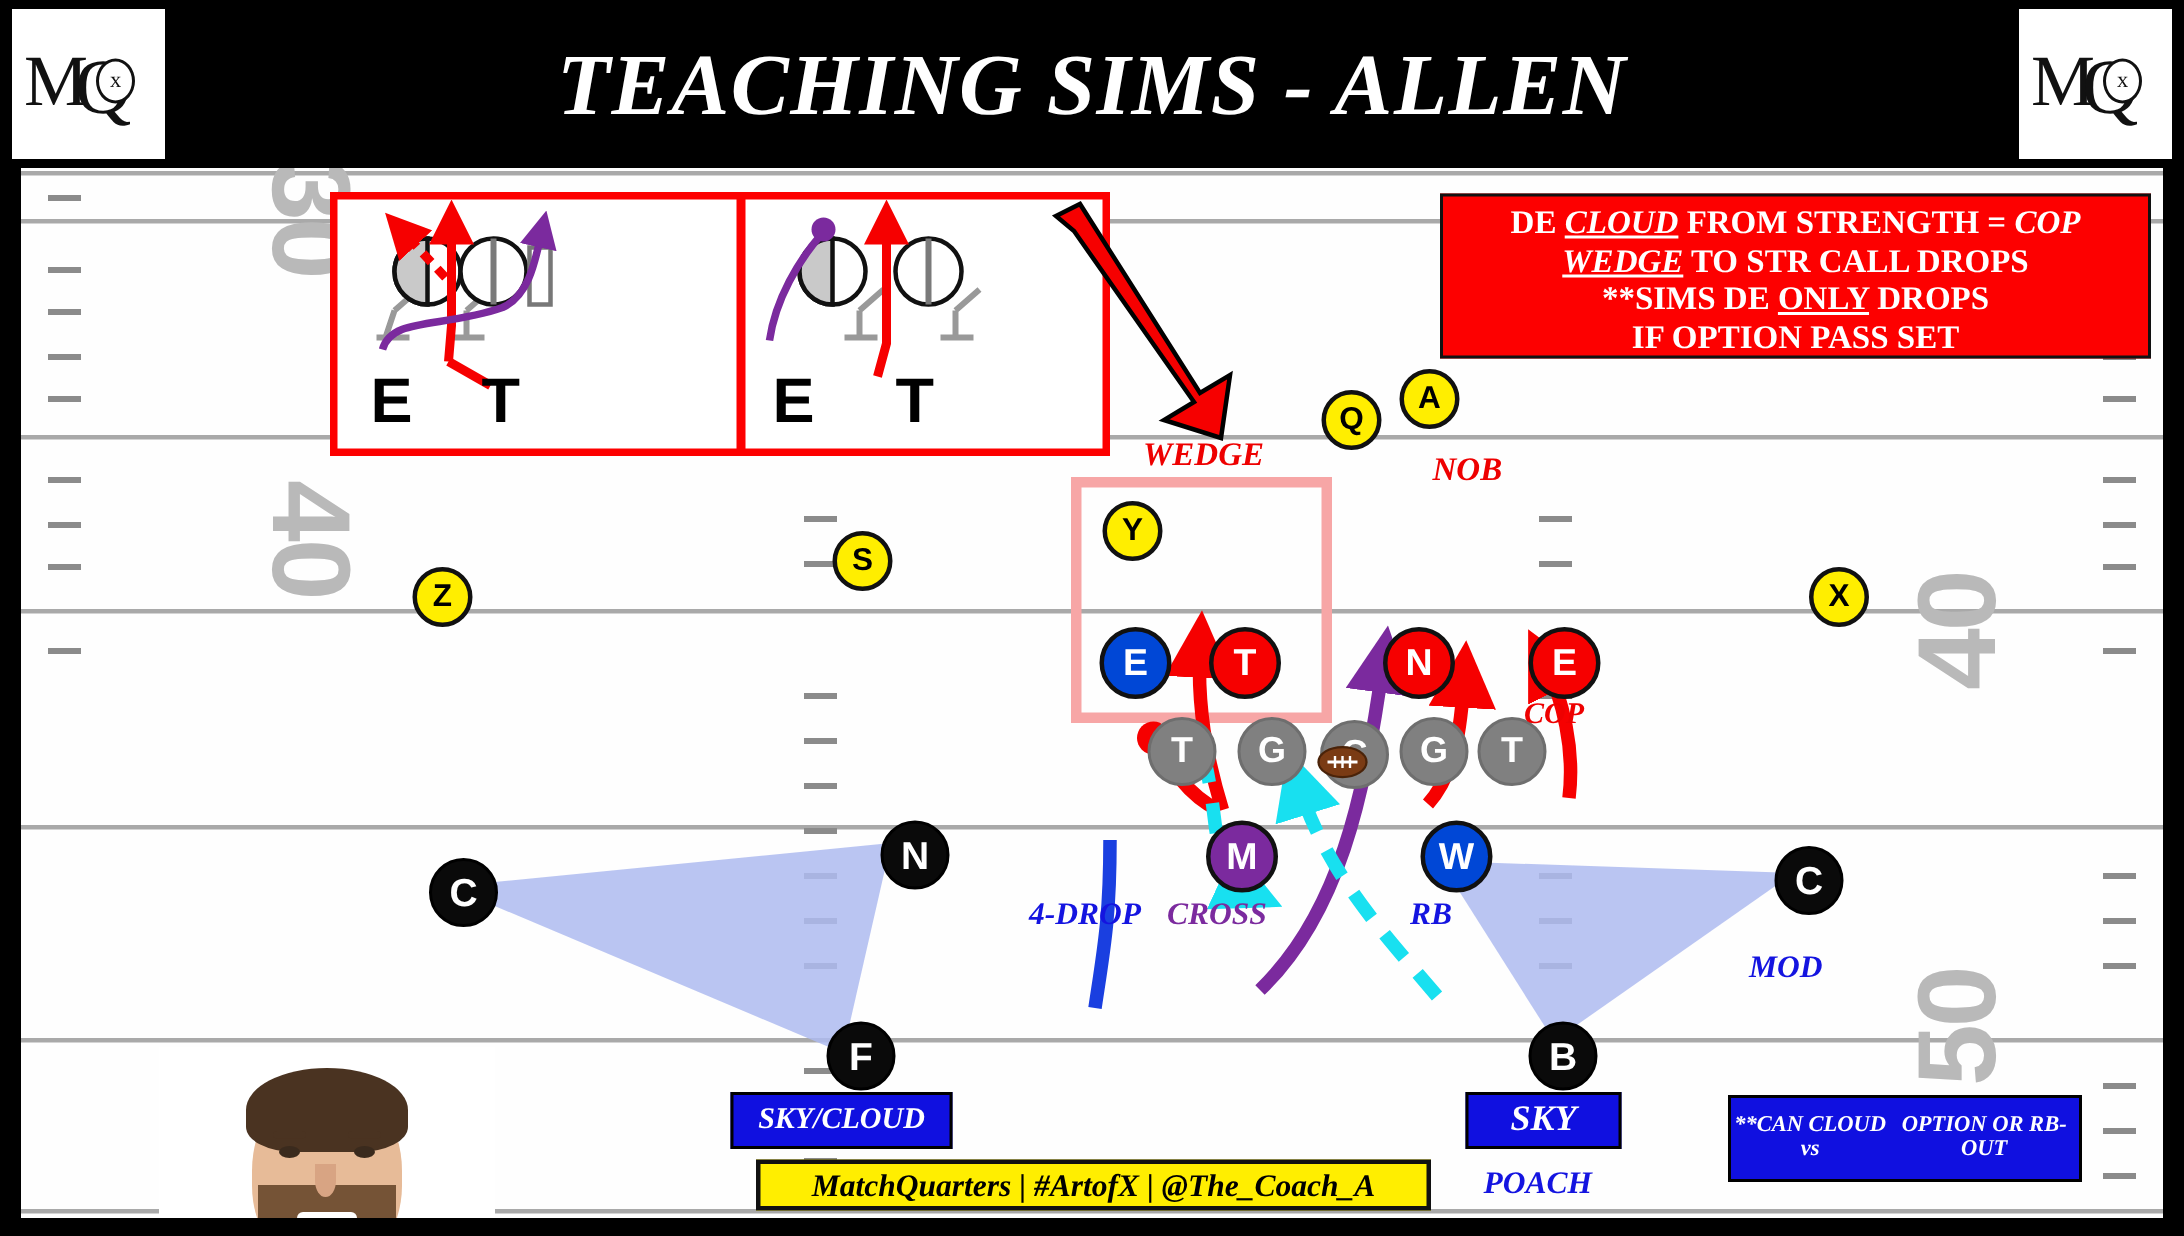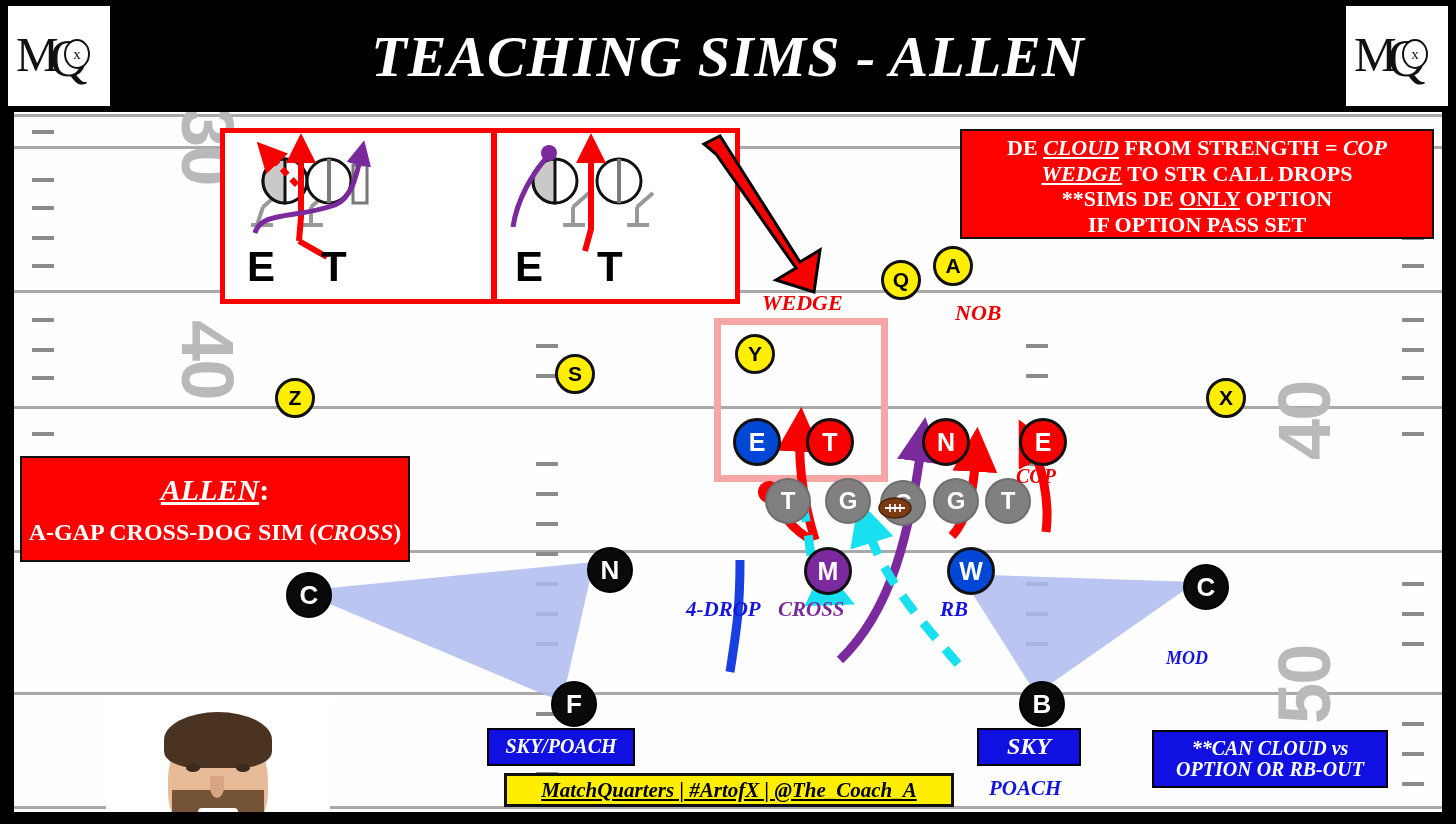--- a/index.html
+++ b/index.html
@@ -73,21 +73,21 @@
     text-align:center;line-height:1.06;display:flex;align-items:center;justify-content:center;
     z-index:36;
   }
   .redbox{
     position:absolute;background:#fd0000;border:2px solid #111;color:#fff;
     font-weight:bold;font-family:"Liberation Serif",serif;text-align:center;z-index:36;
   }
   .creditbar{
     position:absolute;background:#ffee00;border:3px solid #111;color:#000;
     font-style:italic;font-weight:bold;font-family:"Liberation Serif",serif;
-    display:flex;align-items:center;justify-content:center;font-size:21px;z-index:40;text-decoration:underline;
+    display:flex;align-items:center;justify-content:center;font-size:21px;z-index:40;
   }
 
   
   .inset{position:absolute;background:#fff;border:5px solid #fd0000;z-index:38;}
   .inset .etlbl{
     position:absolute;font-weight:bold;font-family:"Liberation Sans",sans-serif;
     font-size:42px;color:#000;
   }
 
   
@@ -270,62 +270,54 @@
     <div class="pl db-black" style="left:1169px;top:452px">C</div>
     <div class="pl db-black" style="left:537px;top:569px">F</div>
     <div class="pl db-black" style="left:1005px;top:569px">B</div>
 
     <div class="lbl red" style="left:748px;top:178px;font-size:22px">WEDGE</div>
     <div class="lbl red" style="left:941px;top:188px;font-size:22px">NOB</div>
     <div class="lbl red" style="left:1002px;top:353px;font-size:20px">COP</div>
     <div class="lbl blue" style="left:672px;top:485px;font-size:21px">4-DROP</div>
     <div class="lbl purple" style="left:764px;top:485px;font-size:21px">CROSS</div>
     <div class="lbl blue" style="left:926px;top:485px;font-size:21px">RB</div>
-    <div class="lbl blue" style="left:1152px;top:536px;font-size:18px">MOD</div>
+    <div class="lbl blue" style="left:1152px;top:520px;font-size:21px">MOD</div>
     <div class="lbl blue" style="left:975px;top:664px;font-size:21px">POACH</div>
 
 
     <div class="callbox" style="left:473px;top:616px;width:144px;height:34px;font-size:20px">
-      <span>SKY/POACH</span>
+      <span>SKY/CLOUD</span>
     </div>
 
     <div class="callbox" style="left:963px;top:616px;width:100px;height:34px;font-size:24px">
       <span>SKY</span>
     </div>
 
-    <div class="callbox" style="left:1138px;top:618px;width:232px;height:54px;font-size:20px;flex-direction:column">
+    <div class="callbox" style="left:1138px;top:618px;width:232px;height:54px;font-size:15px;flex-direction:row">
       <span>**CAN CLOUD vs</span>
       <span>OPTION OR RB-OUT</span>
     </div>
 
     <div class="creditbar" style="left:490px;top:661px;width:444px;height:28px">MatchQuarters | #ArtofX | @The_Coach_A</div>
 
     <div class="redbox" style="left:946px;top:17px;width:474px;height:110px;padding:4px 6px;box-sizing:border-box">
       <div style="font-size:22px;line-height:1.17;">
         <div>
           <span>DE </span><span style="font-style:italic;text-decoration:underline">CLOUD</span><span> FROM STRENGTH  = </span><span style="font-style:italic">COP</span>
         </div>
         <div>
           <span style="font-style:italic;text-decoration:underline">WEDGE</span><span> TO STR CALL DROPS</span>
         </div>
         <div>
-          <span>**SIMS DE </span><span style="text-decoration:underline">ONLY</span><span> OPTION</span>
+          <span>**SIMS DE </span><span style="text-decoration:underline">ONLY</span><span> DROPS</span>
         </div>
         <div>IF OPTION PASS SET</div>
       </div>
     </div>
 
-    <div class="redbox" style="left:6px;top:344px;width:386px;height:102px;display:flex;flex-direction:column;align-items:center;justify-content:center;gap:12px">
-      <div style="font-size:30px;">
-        <span style="font-style:italic;text-decoration:underline">ALLEN</span><span>:</span>
-      </div>
-      <div style="font-size:24px;">
-        <span>A-GAP CROSS-DOG SIM (</span><span style="font-style:italic">CROSS</span><span>)</span>
-      </div>
-    </div>
 
     <div class="inset" style="left:206px;top:16px;width:266px;height:166px">
       <svg viewBox="0 0 266 166" style="width:266px;height:166px">
         <defs>
           <marker id="ia-red" markerWidth="5" markerHeight="5" refX="2" refY="2.5" orient="auto">
             <path d="M0,0 L5,2.5 L0,5 z" fill="#f60000"></path>
           </marker>
           <marker id="ia-purple" markerWidth="5" markerHeight="5" refX="2" refY="2.5" orient="auto">
             <path d="M0,0 L5,2.5 L0,5 z" fill="#7b2a9e"></path>
           </marker>

